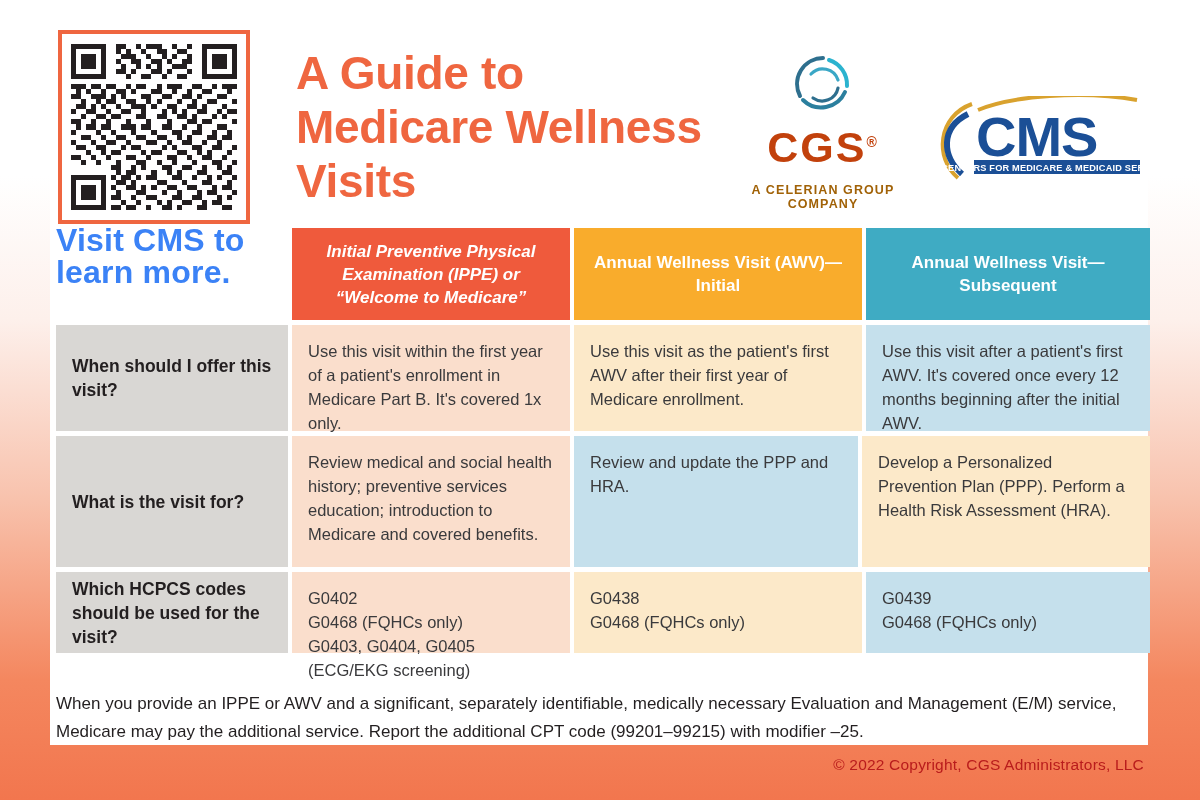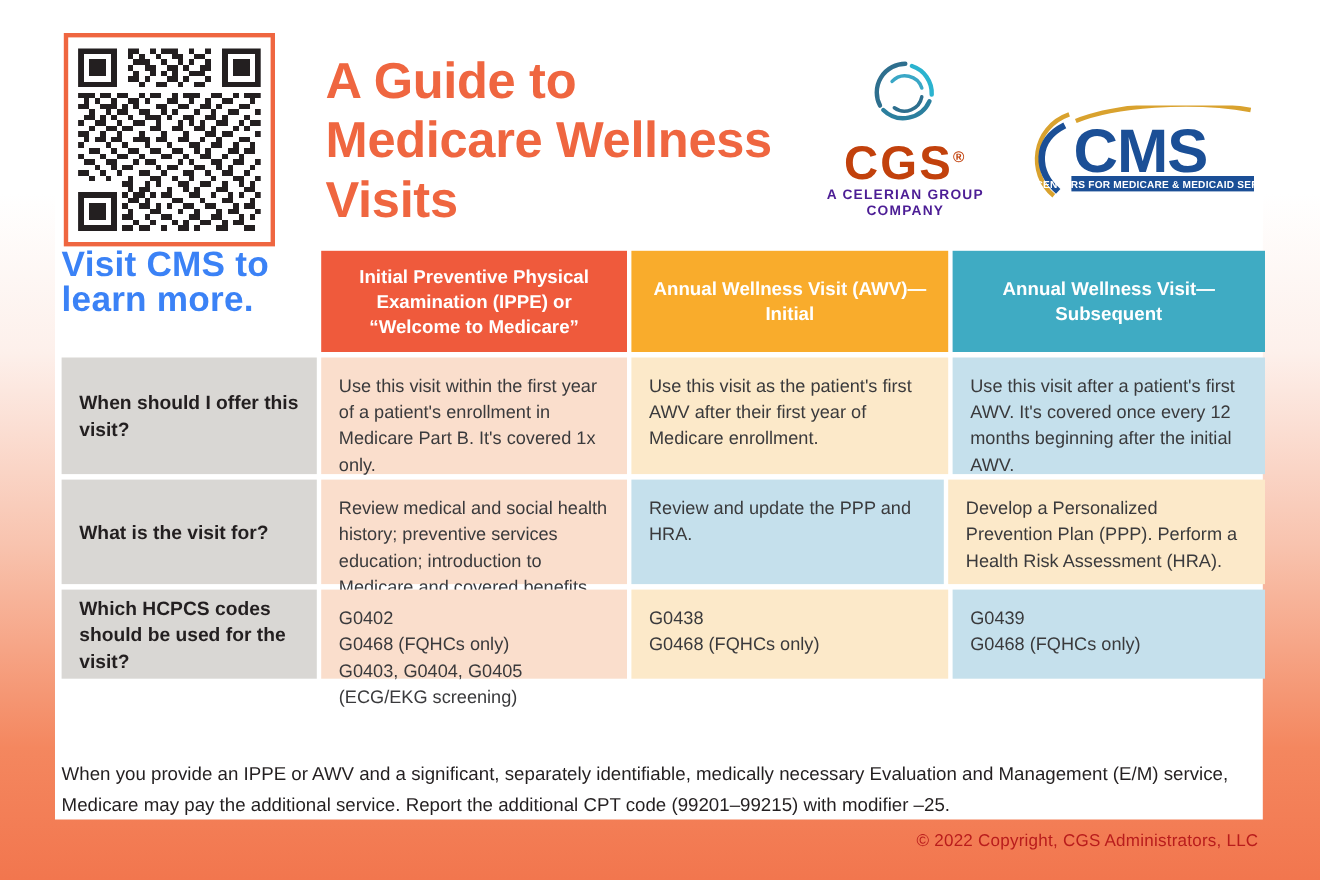--- a/index.html
+++ b/index.html
@@ -33,56 +33,56 @@
     position:absolute;left:296px;top:46px;width:420px;
     color:#ef6640;font-size:46px;line-height:54px;font-weight:bold;
     letter-spacing:-0.3px;
   }
 
   
   .cgs{position:absolute;left:716px;top:52px;width:214px;text-align:center;}
   .cgs-mark{width:64px;height:64px;margin:0 auto 4px;display:block;}
   .cgs-word{font-size:43px;font-weight:bold;color:#c2410c;letter-spacing:2px;line-height:44px;text-align:center;}
   .cgs-word sup{font-size:14px;vertical-align:super;}
-  .cgs-tag{font-size:12.5px;color:#4c1d95;letter-spacing:1.1px;font-weight:bold;margin-top:0;}
+  .cgs-tag{font-size:12.5px;color:#a16207;letter-spacing:1.1px;font-weight:bold;margin-top:14px;}
 
   
   .cms{position:absolute;left:932px;top:96px;width:214px;height:88px;}
   .cms svg{display:block;width:214px;height:88px;}
 
   
   .table{position:absolute;left:56px;top:228px;width:1090px;}
   .row{display:flex;gap:4px;margin-bottom:5px;}
   .cell{box-sizing:border-box;}
   .c0{width:232px;flex:0 0 232px;}
   .c1{width:278px;flex:0 0 278px;}
   .c2{width:288px;flex:0 0 288px;}
   .c3{width:284px;flex:0 0 284px;}
 
   .hdr{
     color:#ffffff;font-weight:bold;font-size:17px;line-height:23px;
     display:flex;align-items:center;justify-content:center;text-align:center;
     padding:8px 10px;height:92px;
   }
   .hdr-blank{background:transparent;}
-  .h1{background:#ef5a3c;}
+  .h1{background:#ef5a3c;font-style:italic;}
   .h2{background:#f9ac2c;}
   .h3{background:#3fabc3;}
 
   .lbl{
     background:#d9d7d4;color:#231f20;font-weight:bold;font-size:17.5px;
     line-height:24px;display:flex;align-items:center;padding:28px 16px;
   }
   .body-cell{font-size:16.5px;line-height:24px;color:#3a3a3c;padding:14px 16px;}
   .b1{background:#fadecc;}
   .b2{background:#fce9c9;}
   .b3{background:#c5e0ec;}
 
   .r1 .cell{height:106px;}
-  .r2 .cell{height:95px;}
+  .r2 .cell{height:131px;}
   .r3 .cell{height:81px;}
 
   
   .note{
     position:absolute;left:56px;top:690px;width:1080px;
     font-size:17px;line-height:28px;color:#231f20;
   }
   .copyright{
     position:absolute;right:56px;top:756px;
     font-size:15.5px;color:#b91c1c;letter-spacing:.2px;

